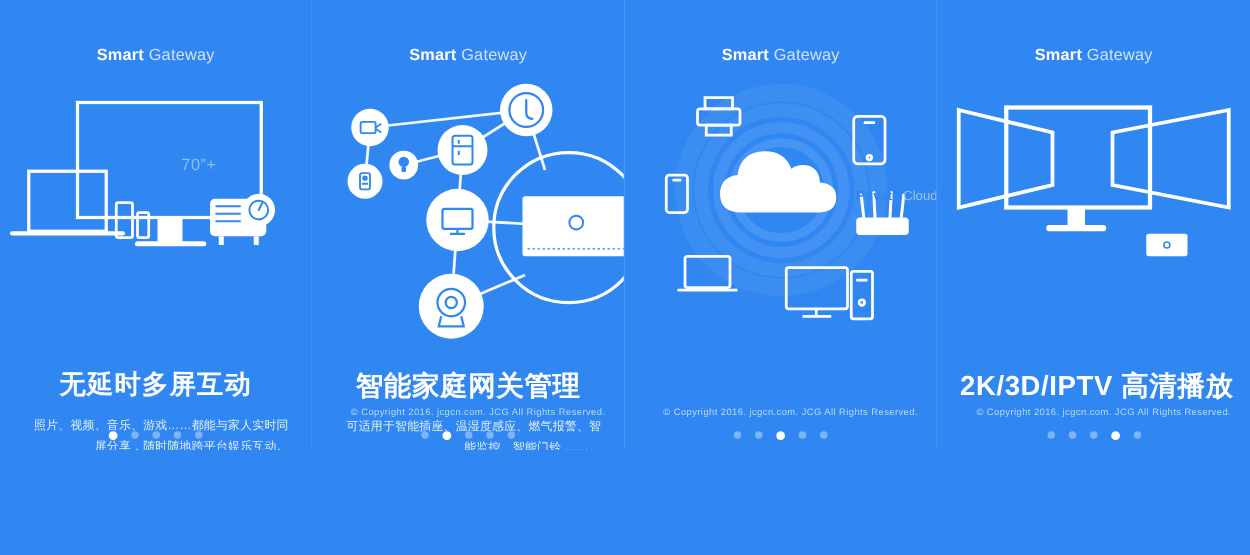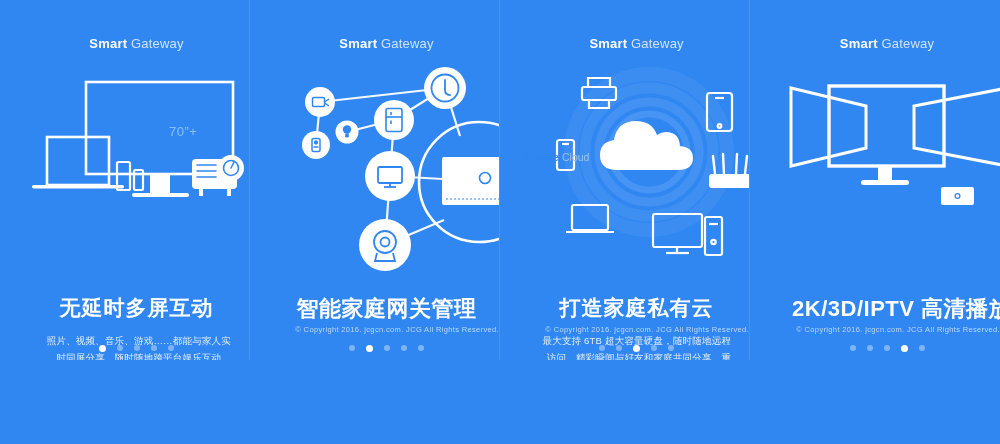--- a/index.html
+++ b/index.html
@@ -13,21 +13,20 @@
     width: 1000px; height: 444px;
     display: flex;
     background: #3087f2;
   }
   .panel {
     width: 250px; height: 360px;
     position: relative;
     background: #3087f2;
     border-right: 1px solid rgba(255,255,255,0.10);
     overflow: hidden;
-    margin-left: 24px;
   }
   .panel:last-child { border-right: none; }
 
   
   .brand {
     position: absolute;
     top: 36px; left: 0; right: 0;
     text-align: center;
     font-size: 13px;
     letter-spacing: 0.2px;
@@ -68,21 +67,21 @@
     line-height: 1.75;
     text-align: right;
     letter-spacing: 0.2px;
   }
 
   
   .copyright {
     position: absolute;
     left: 16px; right: 0;
     bottom: 26px;
-    text-align: right;
+    text-align: center;
     font-size: 7.5px;
     color: #bcd8fa;
     letter-spacing: 0.35px;
     white-space: nowrap;
   }
   .dots {
     position: absolute;
     left: 0; right: 0;
     bottom: 9px;
     display: flex;
@@ -98,21 +97,21 @@
     background: #ffffff;
     width: 7px; height: 7px;
     margin: -0.5px 0;
   }
 
   
   .cloud-label {
     position: absolute;
     left: 0; right: 0;
     top: 89px;
-    text-align: left;
+    text-align: right;
     font-size: 10.5px;
     white-space: nowrap;
     pointer-events: none;
   }
   .cloud-label .c1 { color: #2f86f1; font-weight: bold; }
   .cloud-label .c2 { color: #9dc2e8; font-weight: normal; }
 
   .tv-label {
     position: absolute;
     left: 145px; top: 62px;
@@ -245,20 +244,21 @@
         <rect x="168" y="95" width="86" height="48" rx="2" fill="#ffffff"></rect>
         <circle cx="211" cy="116" r="5.5" fill="none" stroke="#3087f2" stroke-width="1.6"></circle>
         <g stroke="#3087f2" stroke-width="1" stroke-dasharray="2 2">
           <line x1="172" y1="137" x2="250" y2="137"></line>
         </g>
       </svg>
     </div>
 
     <div class="caption">
       <div class="title small">智能家庭网关管理</div>
+      <div class="desc">可适用于智能插座、温湿度感应、燃气报警、智能监控、智能门铃 ……。</div>
     </div>
 
     <div class="copyright">© Copyright 2016. jcgcn.com. JCG All Rights Reserved.</div>
     <div class="dots">
       <span class="dot"></span>
       <span class="dot active"></span>
       <span class="dot"></span>
       <span class="dot"></span>
       <span class="dot"></span>
     </div>
@@ -321,24 +321,20 @@
           <rect x="181" y="155" width="17" height="38" rx="1.8"></rect>
           <line x1="185" y1="162" x2="194" y2="162"></line>
           <circle cx="189.5" cy="180" r="2.2"></circle>
         </g>
       </svg>
       <div class="cloud-label">
         <span class="c1">Private</span><span class="c2"> Cloud</span>
       </div>
     </div>
 
-    <div class="caption">
-      <div class="title">打造家庭私有云</div>
-      <div class="desc">最大支持 6TB 超大容量硬盘，随时随地远程访问，精彩瞬间与好友和家庭共同分享。重要文件加密存储，安全方便。</div>
-    </div>
 
     <div class="copyright">© Copyright 2016. jcgcn.com. JCG All Rights Reserved.</div>
     <div class="dots">
       <span class="dot"></span>
       <span class="dot"></span>
       <span class="dot active"></span>
       <span class="dot"></span>
       <span class="dot"></span>
     </div>
   </div>

